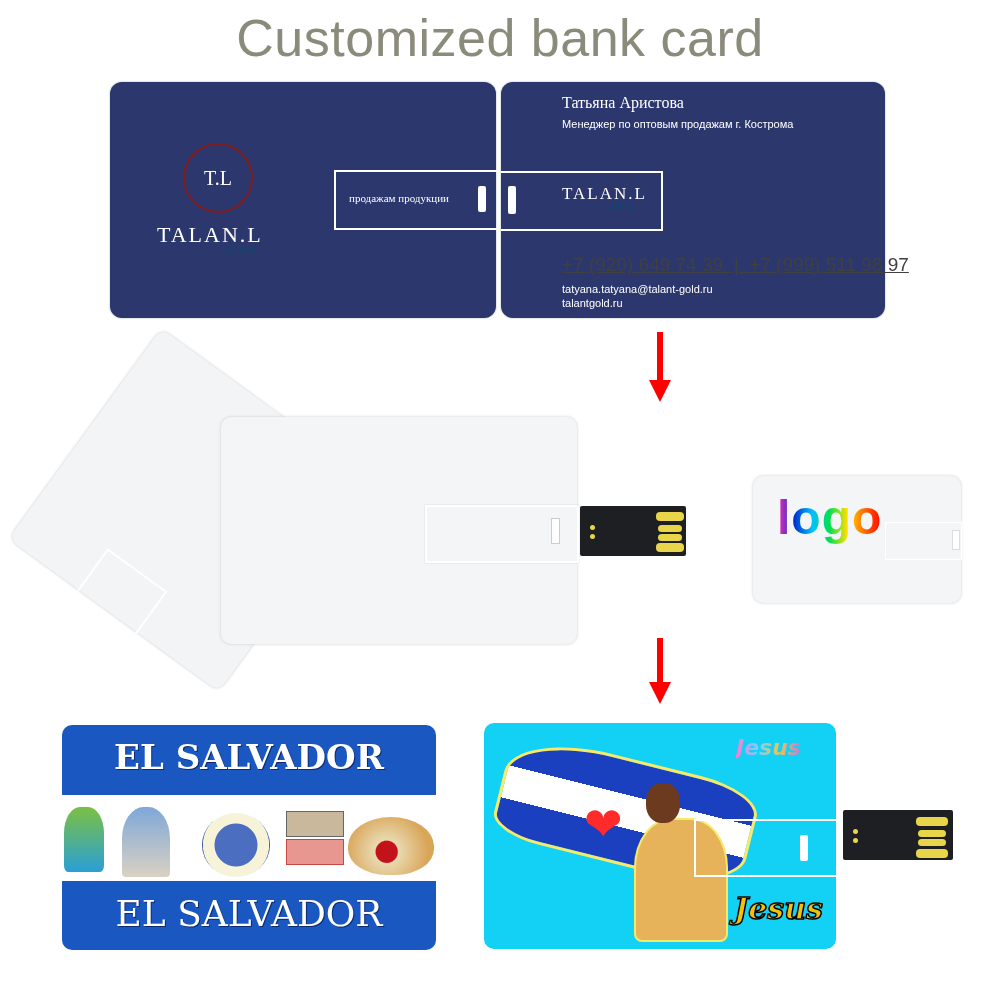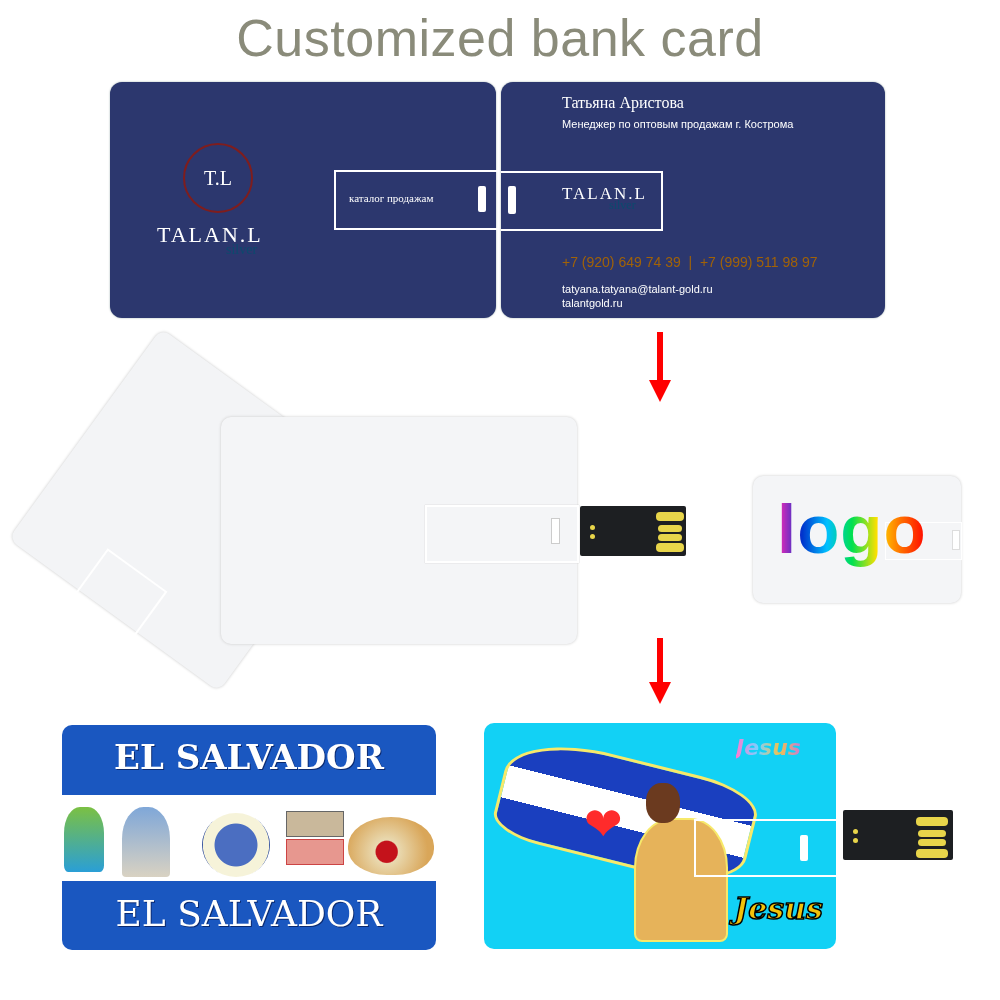--- a/index.html
+++ b/index.html
@@ -11,31 +11,31 @@
   .card-left{left:110px;top:82px;width:386px;height:236px;}
   .card-right{left:501px;top:82px;width:384px;height:236px;}
   .tl-circle{left:183px;top:143px;width:66px;height:66px;border:2px solid #7f1d1d;border-radius:50%;color:#fff;font-family:"Liberation Serif",serif;font-size:20px;text-align:center;line-height:66px;}
   .brand{color:#fff;font-family:"Liberation Serif",serif;font-size:22px;letter-spacing:2px;}
   .brand-sub{color:#0c4a6e;font-family:"Liberation Serif",serif;font-size:14px;}
   .slot{border:2px solid #fff;}
   .slot-notch{background:#fff;border-radius:2px;}
   .catalog{color:#fff;font-family:"Liberation Serif",serif;font-size:11px;}
   .name{color:#fff;font-family:"Liberation Serif",serif;font-size:16px;}
   .role{color:#fff;font-size:11px;}
-  .phones{color:#a16207;font-size:14px;}
+  .phones{color:#404040;font-size:19px;text-decoration:underline;}
   .small{color:#fff;font-size:11px;line-height:14px;}
   
   .arrow{width:6px;background:#ff0000;}
   .arrow-head{width:0;height:0;border-left:11px solid transparent;border-right:11px solid transparent;border-top:22px solid #ff0000;}
   
   .white-card{background:#f4f5f7;border-radius:10px;box-shadow:0 0 3px #c8c8c8;}
   .usb{background:#1d1f22;border-radius:2px;}
   .pin{background:#e8d54a;border-radius:4px;}
   .dot{background:#e8d54a;border-radius:50%;}
-  .logo-text{font-size:69px;font-weight:bold;font-family:"Liberation Sans",sans-serif;
+  .logo-text{font-size:48px;font-weight:bold;font-family:"Liberation Sans",sans-serif;
     background:linear-gradient(90deg,#ff2bb5,#0033cc,#00c0ff,#00e050,#ffe000,#ff6a00,#ff0000);
     -webkit-background-clip:text;background-clip:text;color:transparent;letter-spacing:1px;}
   
   .es-card{left:62px;top:725px;width:374px;height:225px;border-radius:10px;overflow:hidden;background:#fff;}
   .es-band{left:0;width:374px;height:70px;background:#1a57c0;}
   .es-text{width:374px;text-align:center;color:#fff;font-family:"DejaVu Serif",serif;font-weight:bold;font-size:34px;text-shadow:1px 1px 0 #0b2a70;}
   .es-img{border-radius:4px;}
   
   .jc{left:484px;top:723px;width:352px;height:226px;background:#12d1f5;border-radius:10px;overflow:hidden;}
   .jesus-top{font-family:"DejaVu Sans",sans-serif;font-weight:bold;font-size:22px;font-style:italic;
@@ -45,21 +45,21 @@
 </head>
 <body>
 
 <div class="abs title">Customized bank card</div>
 
 <div class="abs navy card-left"></div>
 <div class="abs tl-circle">T.L</div>
 <div class="abs brand" style="left:157px;top:222px;">TALAN.L</div>
 <div class="abs brand-sub" style="left:226px;top:242px;">silver</div>
 <div class="abs slot" style="left:334px;top:170px;width:162px;height:56px;border-right:none;"></div>
-<div class="abs catalog" style="left:349px;top:192px;">каталог продажам</div>
+<div class="abs catalog" style="left:349px;top:192px;">продажам продукции</div>
 <div class="abs slot-notch" style="left:478px;top:186px;width:8px;height:26px;"></div>
 
 <div class="abs navy card-right"></div>
 <div class="abs name" style="left:562px;top:94px;">Татьяна Аристова</div>
 <div class="abs role" style="left:562px;top:118px;">Менеджер по оптовым продажам г. Кострома</div>
 <div class="abs slot" style="left:501px;top:171px;width:160px;height:56px;border-left:none;"></div>
 <div class="abs slot-notch" style="left:508px;top:186px;width:8px;height:28px;"></div>
 <div class="abs brand" style="left:562px;top:184px;font-size:17px;">TALAN.L</div>
 <div class="abs brand-sub" style="left:609px;top:198px;font-size:12px;">silver</div>
 <div class="abs phones" style="left:562px;top:254px;white-space:pre;">+7 (920) 649 74 39  |  +7 (999) 511 98 97</div>

